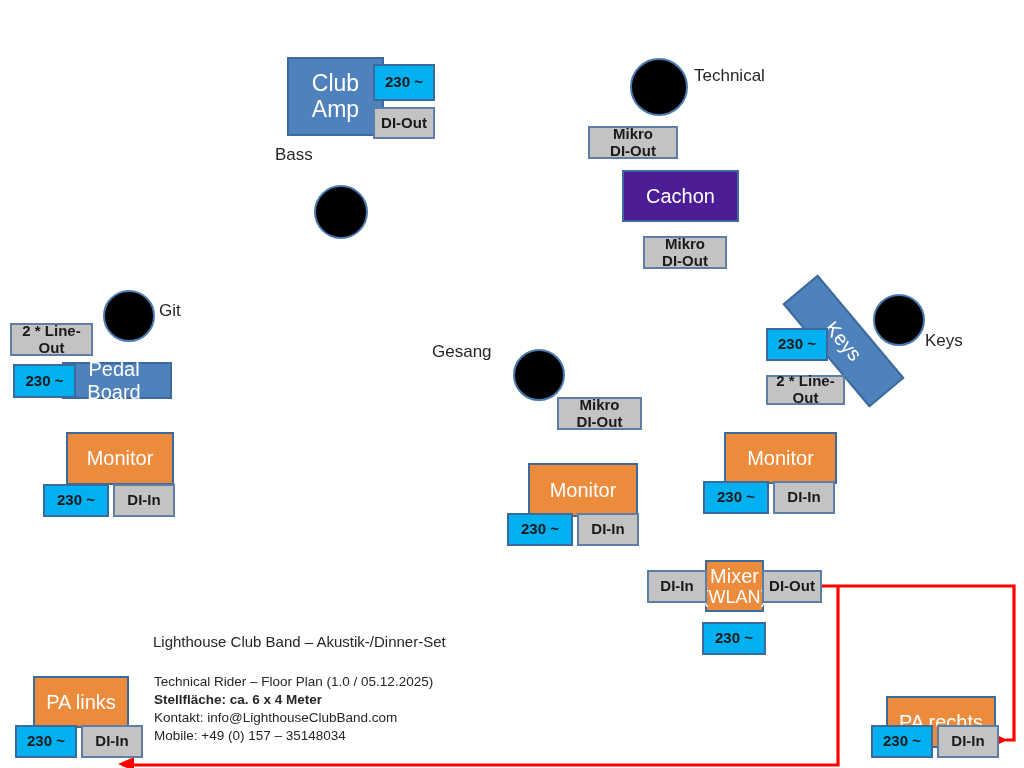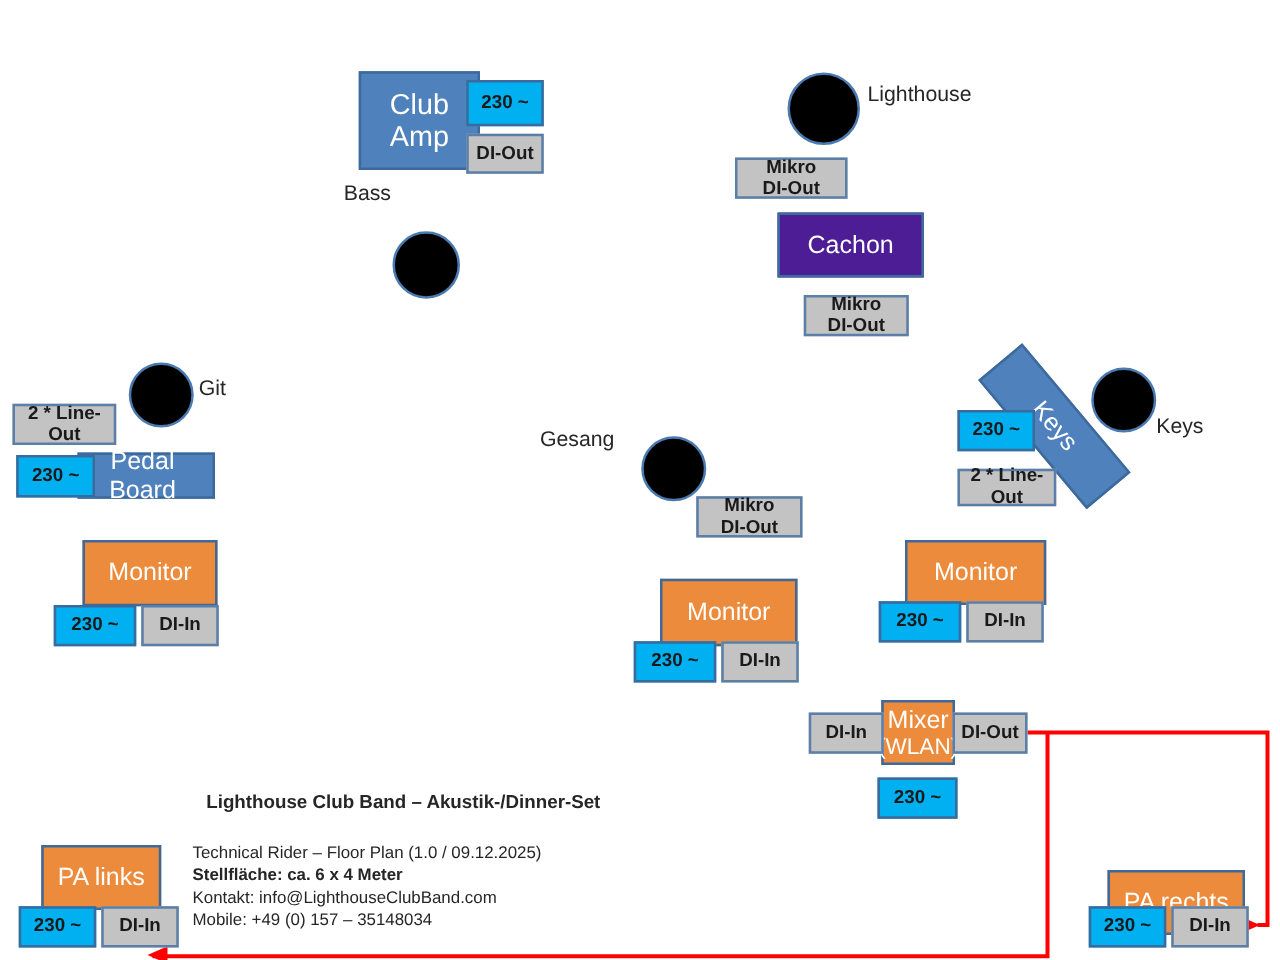--- a/index.html
+++ b/index.html
@@ -48,21 +48,21 @@
   
   .label{
     position:absolute;
     font-size:17px;
     color:#262626;
     white-space:nowrap;
   }
 
   
   .info{position:absolute;color:#262626;white-space:nowrap;}
-  .info-title{font-size:15px;font-weight:bold;margin-left:12px;}
+  .info-title{font-size:15px;font-weight:normal;}
   .info-line{font-size:13.5px;line-height:1.42;}
   .info-line.bold{font-weight:bold;}
 
   
   #cables{position:absolute;left:0;top:0;width:1024px;height:768px;}
 
   
   #keys-board{
     transform:rotate(50deg);
     transform-origin:center center;
@@ -93,21 +93,21 @@
   <div class="box b-cyan t-small" style="left:373px;top:64px;width:62px;height:37px;">
     <span>230 ~</span>
   </div>
   <div class="box b-grey t-small" style="left:373px;top:107px;width:62px;height:32px;">
     <span>DI-Out</span>
   </div>
   <div class="label" style="left:275px;top:145px;">Bass</div>
   <div class="person" style="left:314px;top:185px;width:54px;height:54px;"></div>
 
   <div class="person" style="left:630px;top:58px;width:58px;height:58px;"></div>
-  <div class="label" style="left:694px;top:66px;">Lighthouse</div>
+  <div class="label" style="left:694px;top:66px;">Technical</div>
 
   <div class="box b-grey t-small" style="left:588px;top:126px;width:90px;height:33px;">
     <span>Mikro</span>
     <span>DI-Out</span>
   </div>
 
   <div class="box b-green t-mid" style="left:622px;top:170px;width:117px;height:52px;">
     <span>Cachon</span>
   </div>
 
@@ -187,21 +187,21 @@
     <span>DI-In</span>
   </div>
   <div class="box b-grey t-small" style="left:762px;top:570px;width:60px;height:33px;">
     <span>DI-Out</span>
   </div>
   <div class="box b-cyan t-small" style="left:702px;top:622px;width:64px;height:33px;">
     <span>230 ~</span>
   </div>
 
   <div class="info info-title" style="left:153px;top:633px;">Lighthouse Club Band – Akustik-/Dinner-Set</div>
-  <div class="info info-line" style="left:154px;top:672px;">Technical Rider – Floor Plan (1.0 / 09.12.2025)</div>
+  <div class="info info-line" style="left:154px;top:672px;">Technical Rider – Floor Plan (1.0 / 05.12.2025)</div>
   <div class="info info-line bold" style="left:154px;top:690px;">Stellfläche: ca. 6 x 4 Meter</div>
   <div class="info info-line" style="left:154px;top:708px;">Kontakt: info@LighthouseClubBand.com</div>
   <div class="info info-line" style="left:154px;top:726px;">Mobile: +49 (0) 157 – 35148034</div>
 
   <div class="box b-orange t-mid" style="left:33px;top:676px;width:96px;height:52px;">
     <span>PA links</span>
   </div>
   <div class="box b-cyan t-small" style="left:15px;top:725px;width:62px;height:33px;">
     <span>230 ~</span>
   </div>

